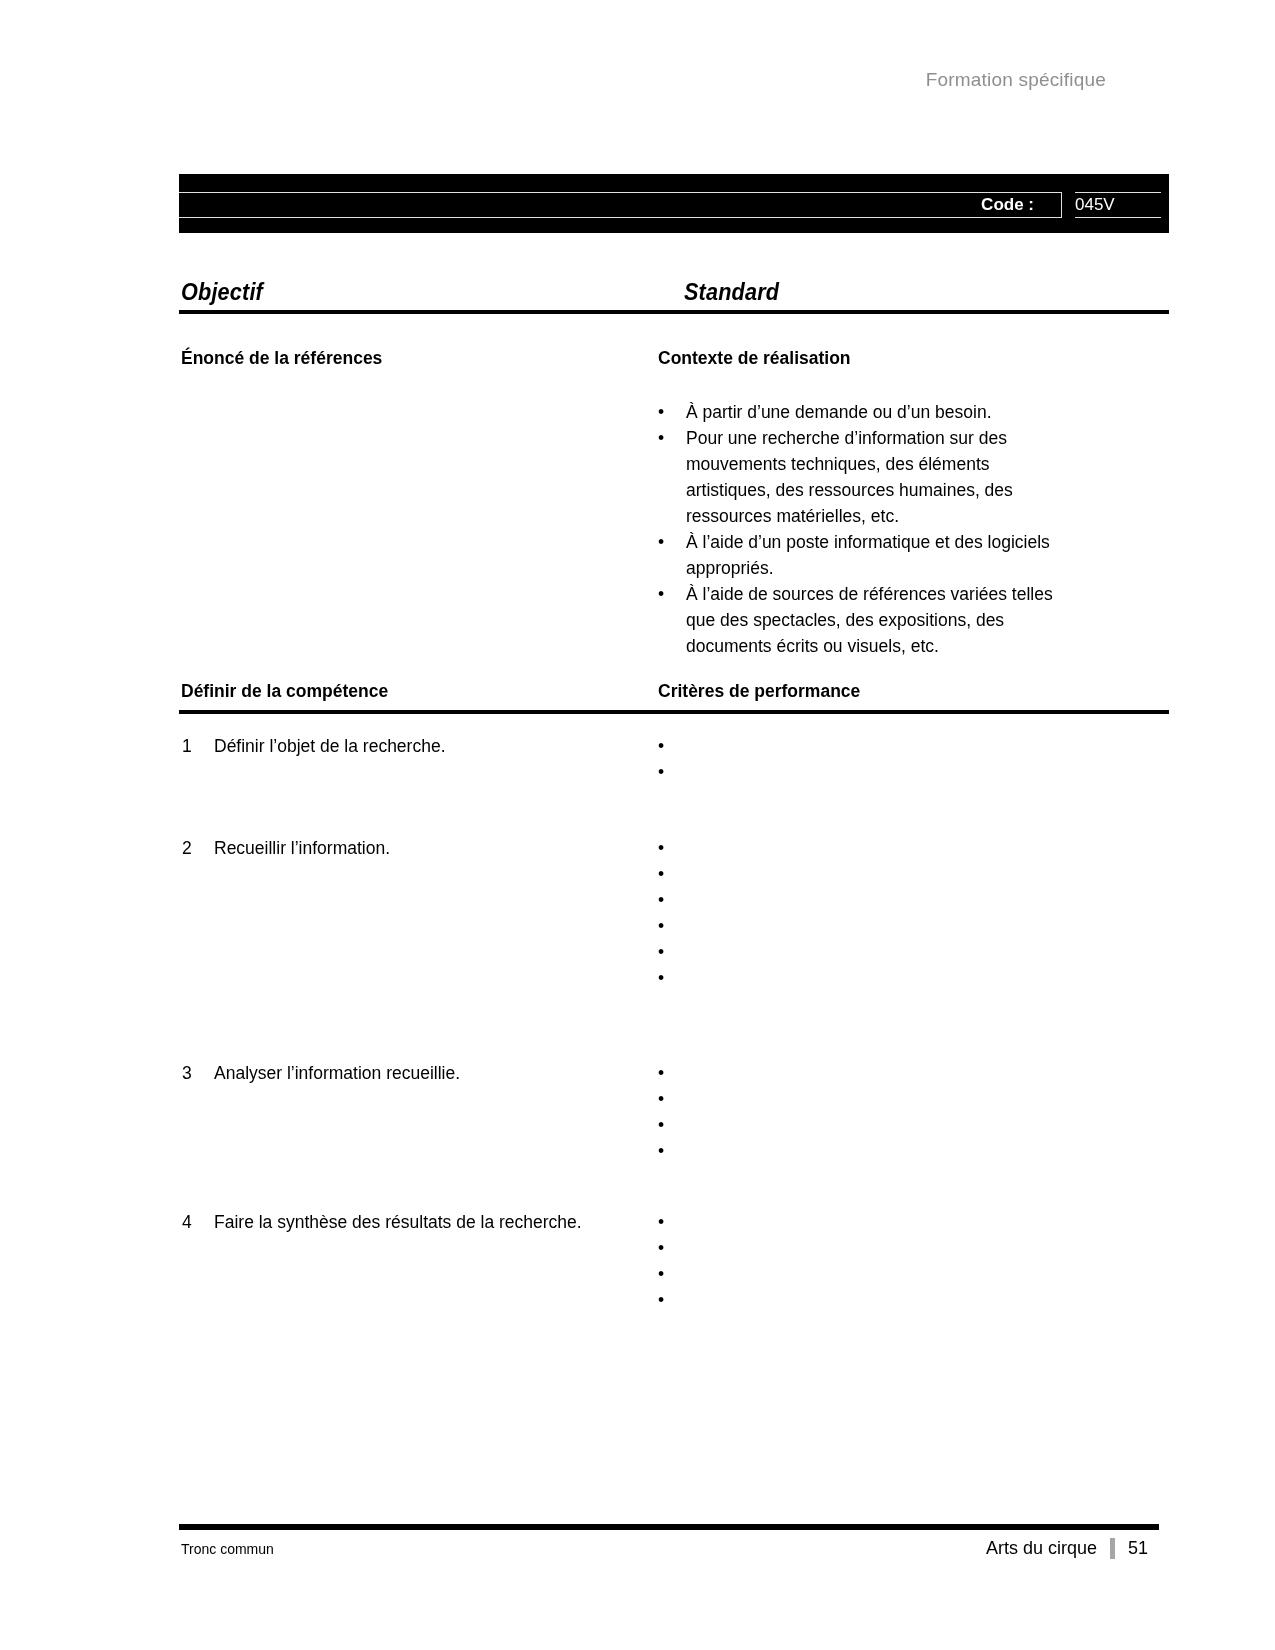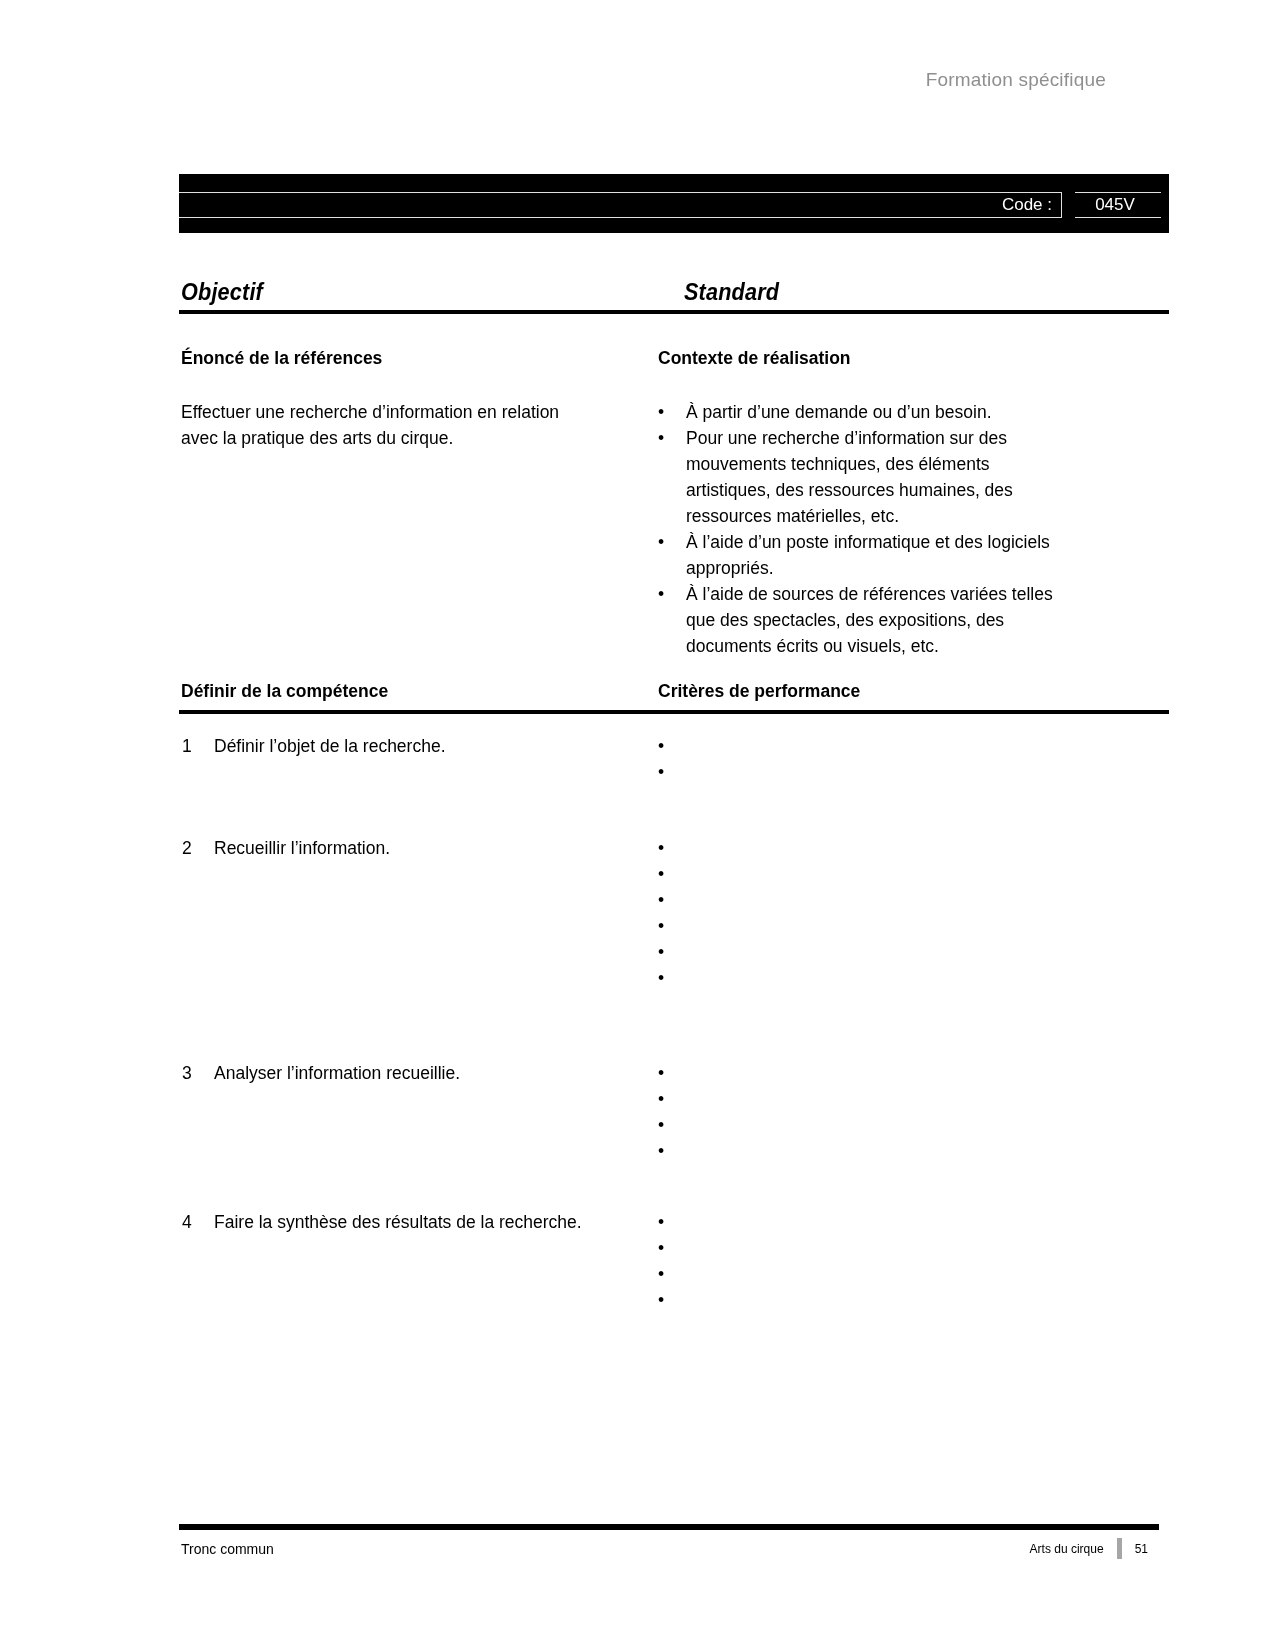--- a/index.html
+++ b/index.html
@@ -23,27 +23,28 @@
     background:#000;
   }
   .code-row{
     position:absolute;left:0;right:0;top:18px;height:26px;
     display:flex;align-items:stretch;
   }
   .code-cell-left{
     flex:1;
     border-top:1px solid #e0e0e0;border-bottom:1px solid #e0e0e0;border-right:1px solid #e0e0e0;
     display:flex;justify-content:flex-end;align-items:center;
-    padding-right:9px;
+    padding-right:27px;
+    font-weight:bold;
   }
   .code-gap{width:13px;}
   .code-cell-right{
     width:80px;margin-right:8px;
     border-top:1px solid #e0e0e0;border-bottom:1px solid #e0e0e0;
-    display:flex;justify-content:center;align-items:center;
+    display:flex;justify-content:flex-start;align-items:center;
     padding-right:6px;
   }
   .code-text{color:#fff;font-size:17px;}
   
   .doc-title{
     position:absolute;top:279px;
     font-size:23px;font-weight:bold;font-style:italic;
     transform:scaleX(.94);transform-origin:0 50%;
     letter-spacing:.2px;
   }
@@ -84,21 +85,21 @@
   .comp-el-text{flex:1;}
   .criteria-list{position:absolute;left:622px;width:492px;}
   
   .footer-left{
     position:absolute;left:145px;top:1541px;
     font-size:14px;
   }
   .footer-right{
     position:absolute;right:163px;top:1538px;
     display:flex;align-items:center;gap:13px;
-    font-size:12px;
+    font-size:18px;
   }
   .page-sep{width:5px;height:21px;background:#a6a6a6;}
 </style>
 </head>
 <body>
 
 <div class="page">
 
   <div class="running-head">Formation spécifique</div>
 
@@ -114,22 +115,20 @@
     </div>
   </div>
 
   <div class="doc-title title-objectif">Objectif</div>
   <div class="doc-title title-standard">Standard</div>
   <div class="rule rule-1"></div>
 
   <div class="col-head head-enonce">Énoncé de la références</div>
   <div class="col-head head-contexte">Contexte de réalisation</div>
 
-  <div class="body-text pre enonce-text">Effectuer une recherche d’information en relation
-avec la pratique des arts du cirque.</div>
 
   <div class="body-text bullet-list context-list">
 
       <div class="bullet-item">
         <span class="bullet-marker">•</span>
         <span class="bullet-text pre">À partir d’une demande ou d’un besoin.</span>
       </div>
 
       <div class="bullet-item">
         <span class="bullet-marker">•</span>

